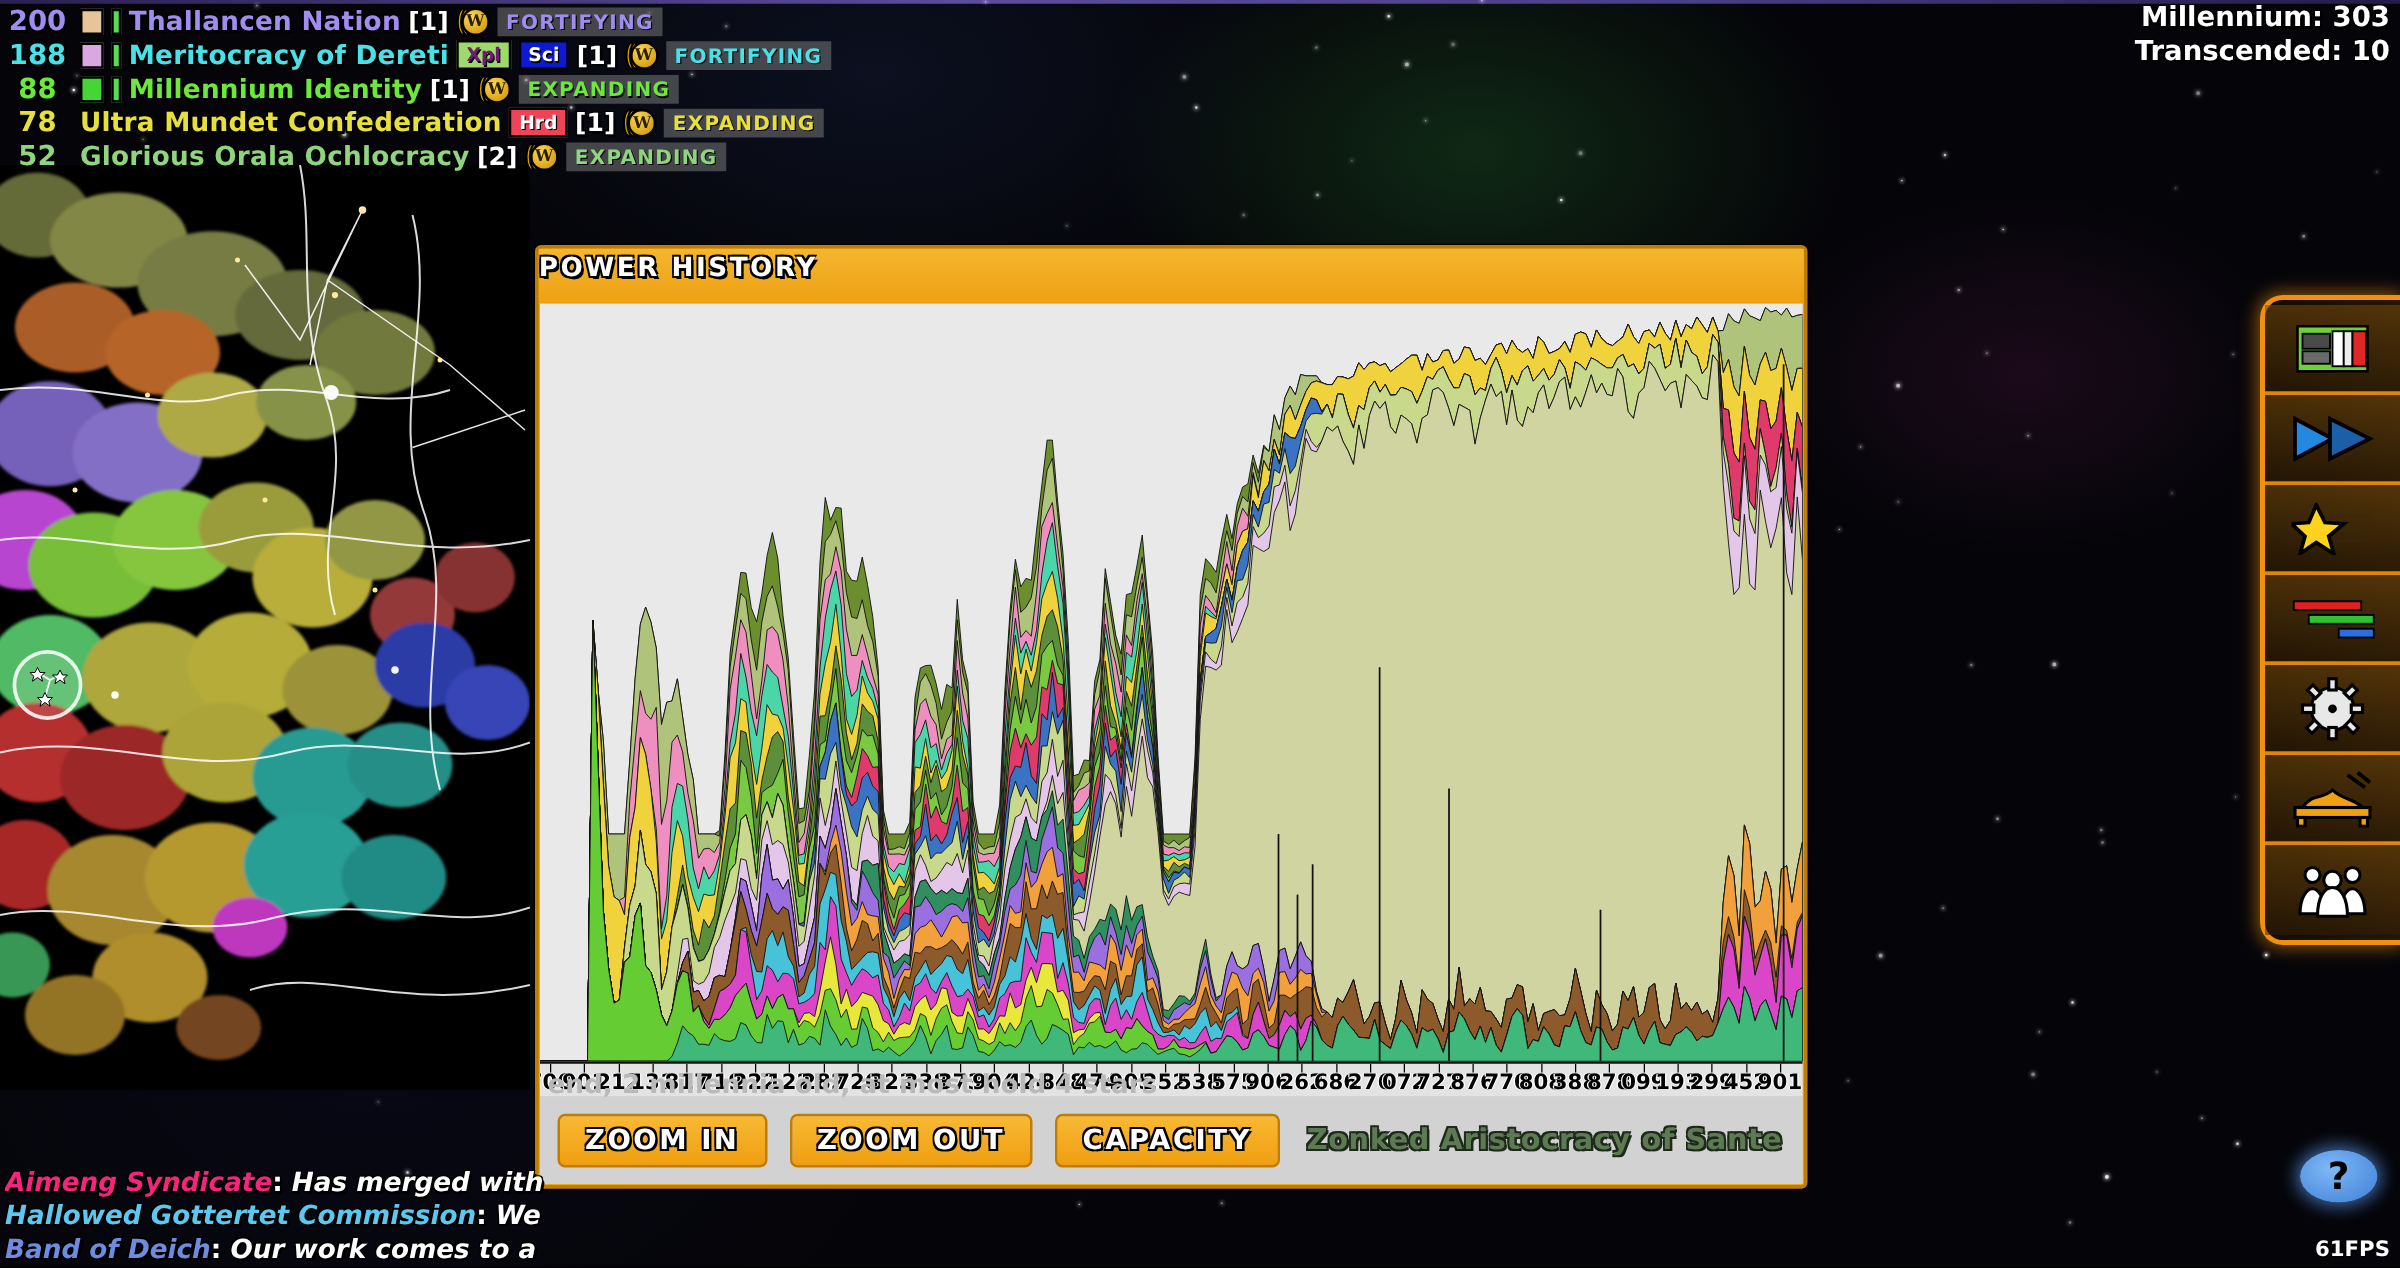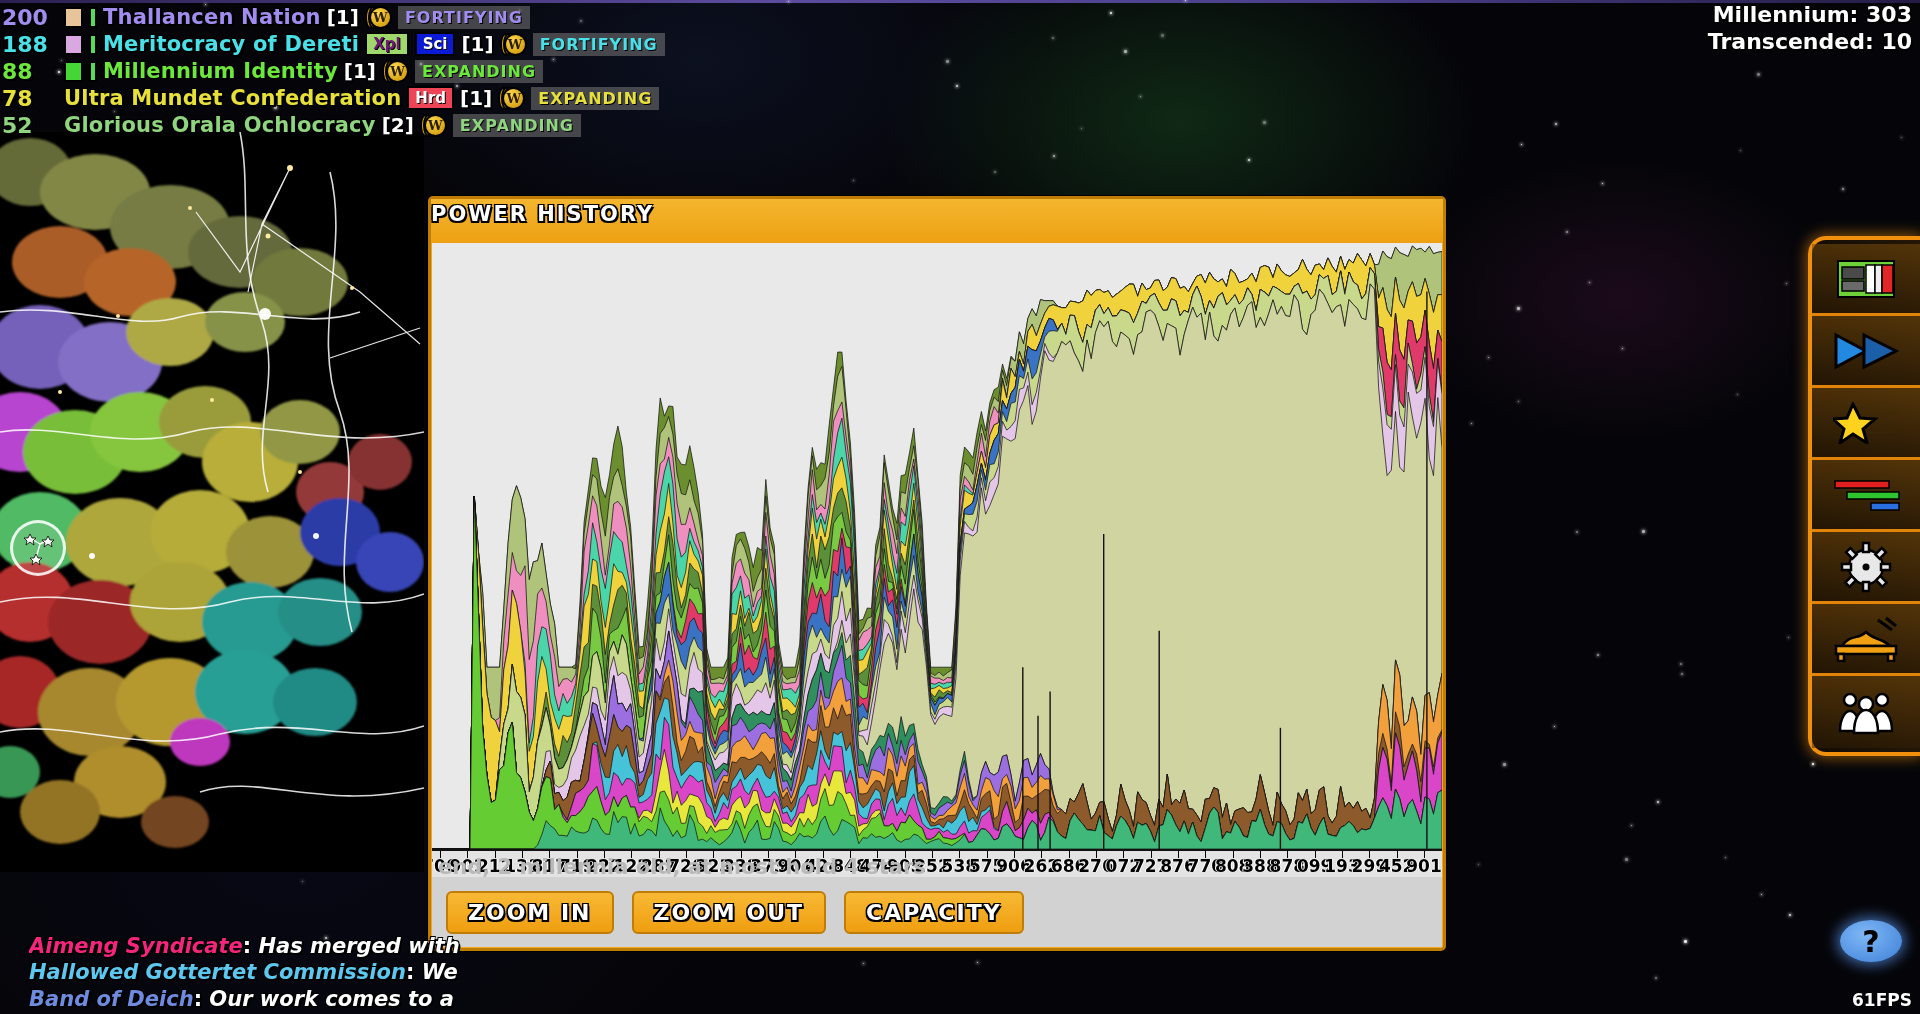--- a/index.html
+++ b/index.html
@@ -53,21 +53,21 @@
     z-index: 20;
   }
   .lb-row {
     display:flex; align-items:center; height:26px; gap:6px;
     margin-bottom: 1px;
     white-space: nowrap;
   }
   .lb-score {
     font-family: "DejaVu Sans", sans-serif;
     font-weight: bold; font-size: 22px;
-    width: 56px; text-align: left;
+    width: 56px; text-align: center;
     text-shadow: 2px 2px 0 #000, -1px -1px 0 #000, 1px -1px 0 #000, -1px 1px 0 #000;
   }
   .lb-flag {
     width: 19px; height: 21px; border: 2px solid #000;
     display:inline-block; flex:0 0 auto;
   }
   .lb-bar { width: 8px; height: 21px; border: 2px solid #000; flex:0 0 auto;}
   .lb-name {
     font-weight: bold; font-size: 21px; letter-spacing: 0.2px;
     text-shadow: 2px 2px 0 #000, -1px -1px 0 #000, 1px -1px 0 #000, -1px 1px 0 #000;
@@ -110,21 +110,21 @@
     position:absolute; right: 8px; top: 2px; text-align: right; z-index: 20;
   }
   .topright div {
     font-weight: bold; font-size: 22px; color:#fff;
     text-shadow: 2px 2px 0 #000, -1px -1px 0 #000, 1px -1px 0 #000, -1px 1px 0 #000;
     line-height: 1.22;
   }
 
   
   .chatlog {
-    position:absolute; left: 4px; bottom: 2px; width: 560px; z-index: 22; margin-left: 25px;
+    position:absolute; left: 4px; bottom: 2px; width: 560px; z-index: 22;
   }
   .chat-line {
     font-weight: bold; font-size: 21px; line-height: 1.26;
     white-space: nowrap; overflow: hidden;
     text-shadow: 2px 2px 0 #000, -1px -1px 0 #000, 1px -1px 0 #000, -1px 1px 0 #000;
     color:#fff;
   }
   .chat-who { font-style: italic; }
   .chat-msg { color:#fff; font-style: italic; }
 
@@ -604,20 +604,21 @@
           <div class="axis-lbl" style="left:964.7px">452</div>
           <div class="axis-tick" style="left:992.0px"></div>
           <div class="axis-lbl" style="left:992.0px">901</div>
         </div>
       <div class="panel-foot">
         <div class="hint-text">end, 2 millennia old, at most hold 4 stars</div>
         <button class="gbtn">ZOOM IN</button>
         <button class="gbtn">ZOOM OUT</button>
         <button class="gbtn">CAPACITY</button>
         <div class="foot-right">
+          <div class="foot-empire">Zonked Aristocracy of Sante</div>
         </div>
       </div>
     </div>
   </div>
 
   <div class="sidebar">
     <div class="sb-item">
       <svg width="60" height="44" viewBox="0 0 60 44">
         <rect x="2" y="4" width="56" height="36" fill="#6fd13a" stroke="#000" stroke-width="2"></rect>
         <rect x="6" y="10" width="22" height="12" fill="#4a4a4a" stroke="#000" stroke-width="1.5"></rect>

